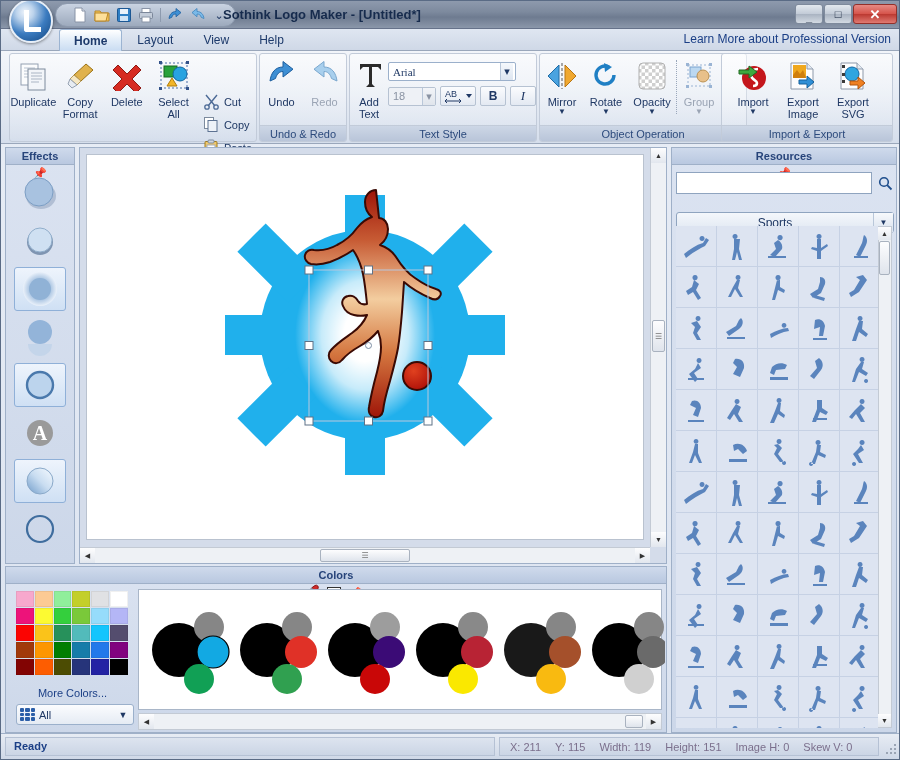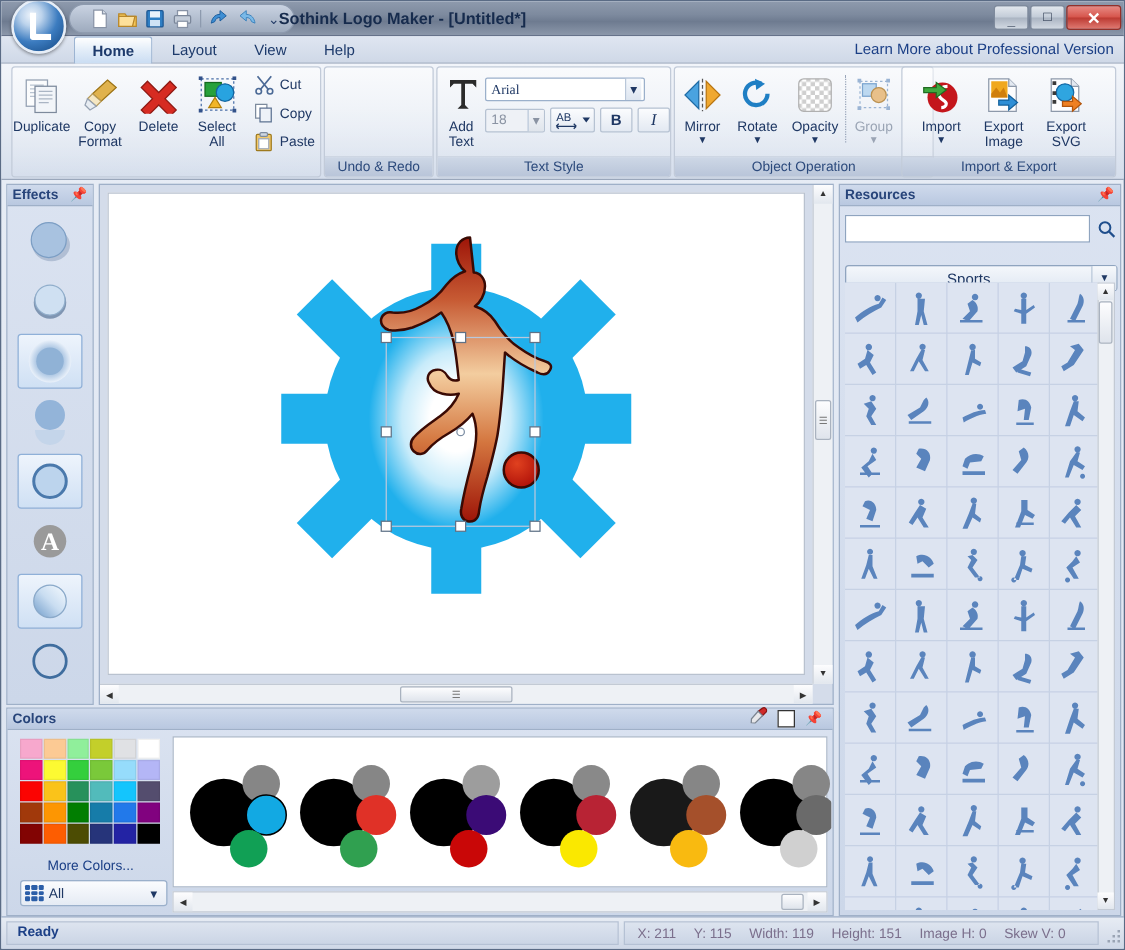--- a/index.html
+++ b/index.html
@@ -109,21 +109,21 @@
   .bigbtn .lbl { font-size:11px; color:#1f3864; text-align:center; line-height:12px; margin-top:2px; }
   .bigbtn.dis .lbl { color:#9aa4b4; }
   .smallbtn {
     display:flex; align-items:center; gap:4px; height:23px; padding:0 4px;
     cursor:pointer; border-radius:3px; font-size:11px; color:#1f3864;
   }
   .caret { font-size:8px; line-height:8px; color:#1f3864; }
 
   
   #g-clip { left:8px; width:248px; }
-  #g-clip .cutcopypaste { display:flex; flex-direction:column; padding-top:2px; margin-left:2px; }
+  #g-clip .cutcopypaste { display:flex; flex-direction:column; padding-top:2px; margin-left:2px;margin-top:34px; }
   
   #g-undo { left:258px; width:88px; }
   
   #g-text { left:348px; width:188px; }
   .fontbox {
     width:128px; height:19px; border:1px solid #9bb0cb; background:#fff;
     display:flex; align-items:center; padding:0 2px 0 4px; font-size:11px; color:#1f3864;
     border-radius:2px;
   }
   .fontbox .fname { flex:1;font-family:Liberation Serif, serif; }
@@ -147,21 +147,21 @@
 
   
   .effects {
     position:absolute; left:4px; top:146px; width:70px; height:417px;
     background: linear-gradient(#dbe3f1,#ccd7e9);
     border:1px solid #9fb0c8;
   }
   .panel-hdr {
     height:17px; line-height:17px; padding:0 4px; font-size:11px; font-weight:bold; color:#27447a;
     background: linear-gradient(#cfdaec,#b9c8e0);
-    border-bottom:1px solid #9fb0c8; display:flex; align-items:center;
+    border-bottom:1px solid #9fb0c8; display:flex; align-items:center;flex-direction:column;
   }
   .panel-hdr .t { flex:1; }
   .pin { font-size:11px; cursor:pointer; color:#27447a; }
   .fx-list { padding:6px 0 0 0; display:flex; flex-direction:column; align-items:center; gap:4px; }
   .fx-item { width:52px; height:44px; display:flex; align-items:center; justify-content:center; cursor:pointer; border-radius:3px; }
   .fx-item.sel {
     background: linear-gradient(#eef4fc,#cfe0f4);
     border:1px solid #8fb0d8;
   }
 
@@ -438,20 +438,38 @@
                 <rect x="5" y="1" width="6" height="3" rx="1" fill="#cfd7e2" stroke="#7c8a9d"></rect>
                 <rect x="4" y="6" width="8" height="8" fill="#fff" stroke="#a0aab8"></rect>
               </svg>
             <span>Paste</span>
           </div>
         </div>
       </div>
     </div>
 
     <div class="rgroup" id="g-undo">
+      <div class="gitems">
+        <div class="bigbtn" style="width:44px">
+          <div class="ico">
+            <svg width="32" height="30" viewBox="0 0 32 30">
+                <path d="M17 6C9 6 5 12 4 20l5.5-2.5C11 12.5 13.5 10.5 17 10.5V16l10-7.8L17 .5z" fill="#3e8fd4" stroke="#1d5e9e" stroke-width="1"></path>
+              </svg>
+          </div>
+          <div class="lbl">Undo</div>
+        </div>
+        <div class="bigbtn dis" style="width:44px">
+          <div class="ico">
+            <svg width="32" height="30" viewBox="0 0 32 30">
+                <path d="M15 6c8 0 12 6 13 14l-5.5-2.5C21 12.5 18.5 10.5 15 10.5V16L5 8.2 15 .5z" fill="#a8cfed" stroke="#7aa7ce" stroke-width="1"></path>
+              </svg>
+          </div>
+          <div class="lbl">Redo</div>
+        </div>
+      </div>
       <div class="gtitle">Undo &amp; Redo</div>
     </div>
 
     <div class="rgroup" id="g-text">
       <div class="gitems">
         <div class="bigbtn" style="width:46px">
           <div class="ico">
             <svg width="28" height="30" viewBox="0 0 28 30">
                 <path d="M2 3h24v6l-3-3h-6v17l3 3h-9l3-3V6H8L5 9V3z" fill="#2b2b2b"></path>
               </svg>

